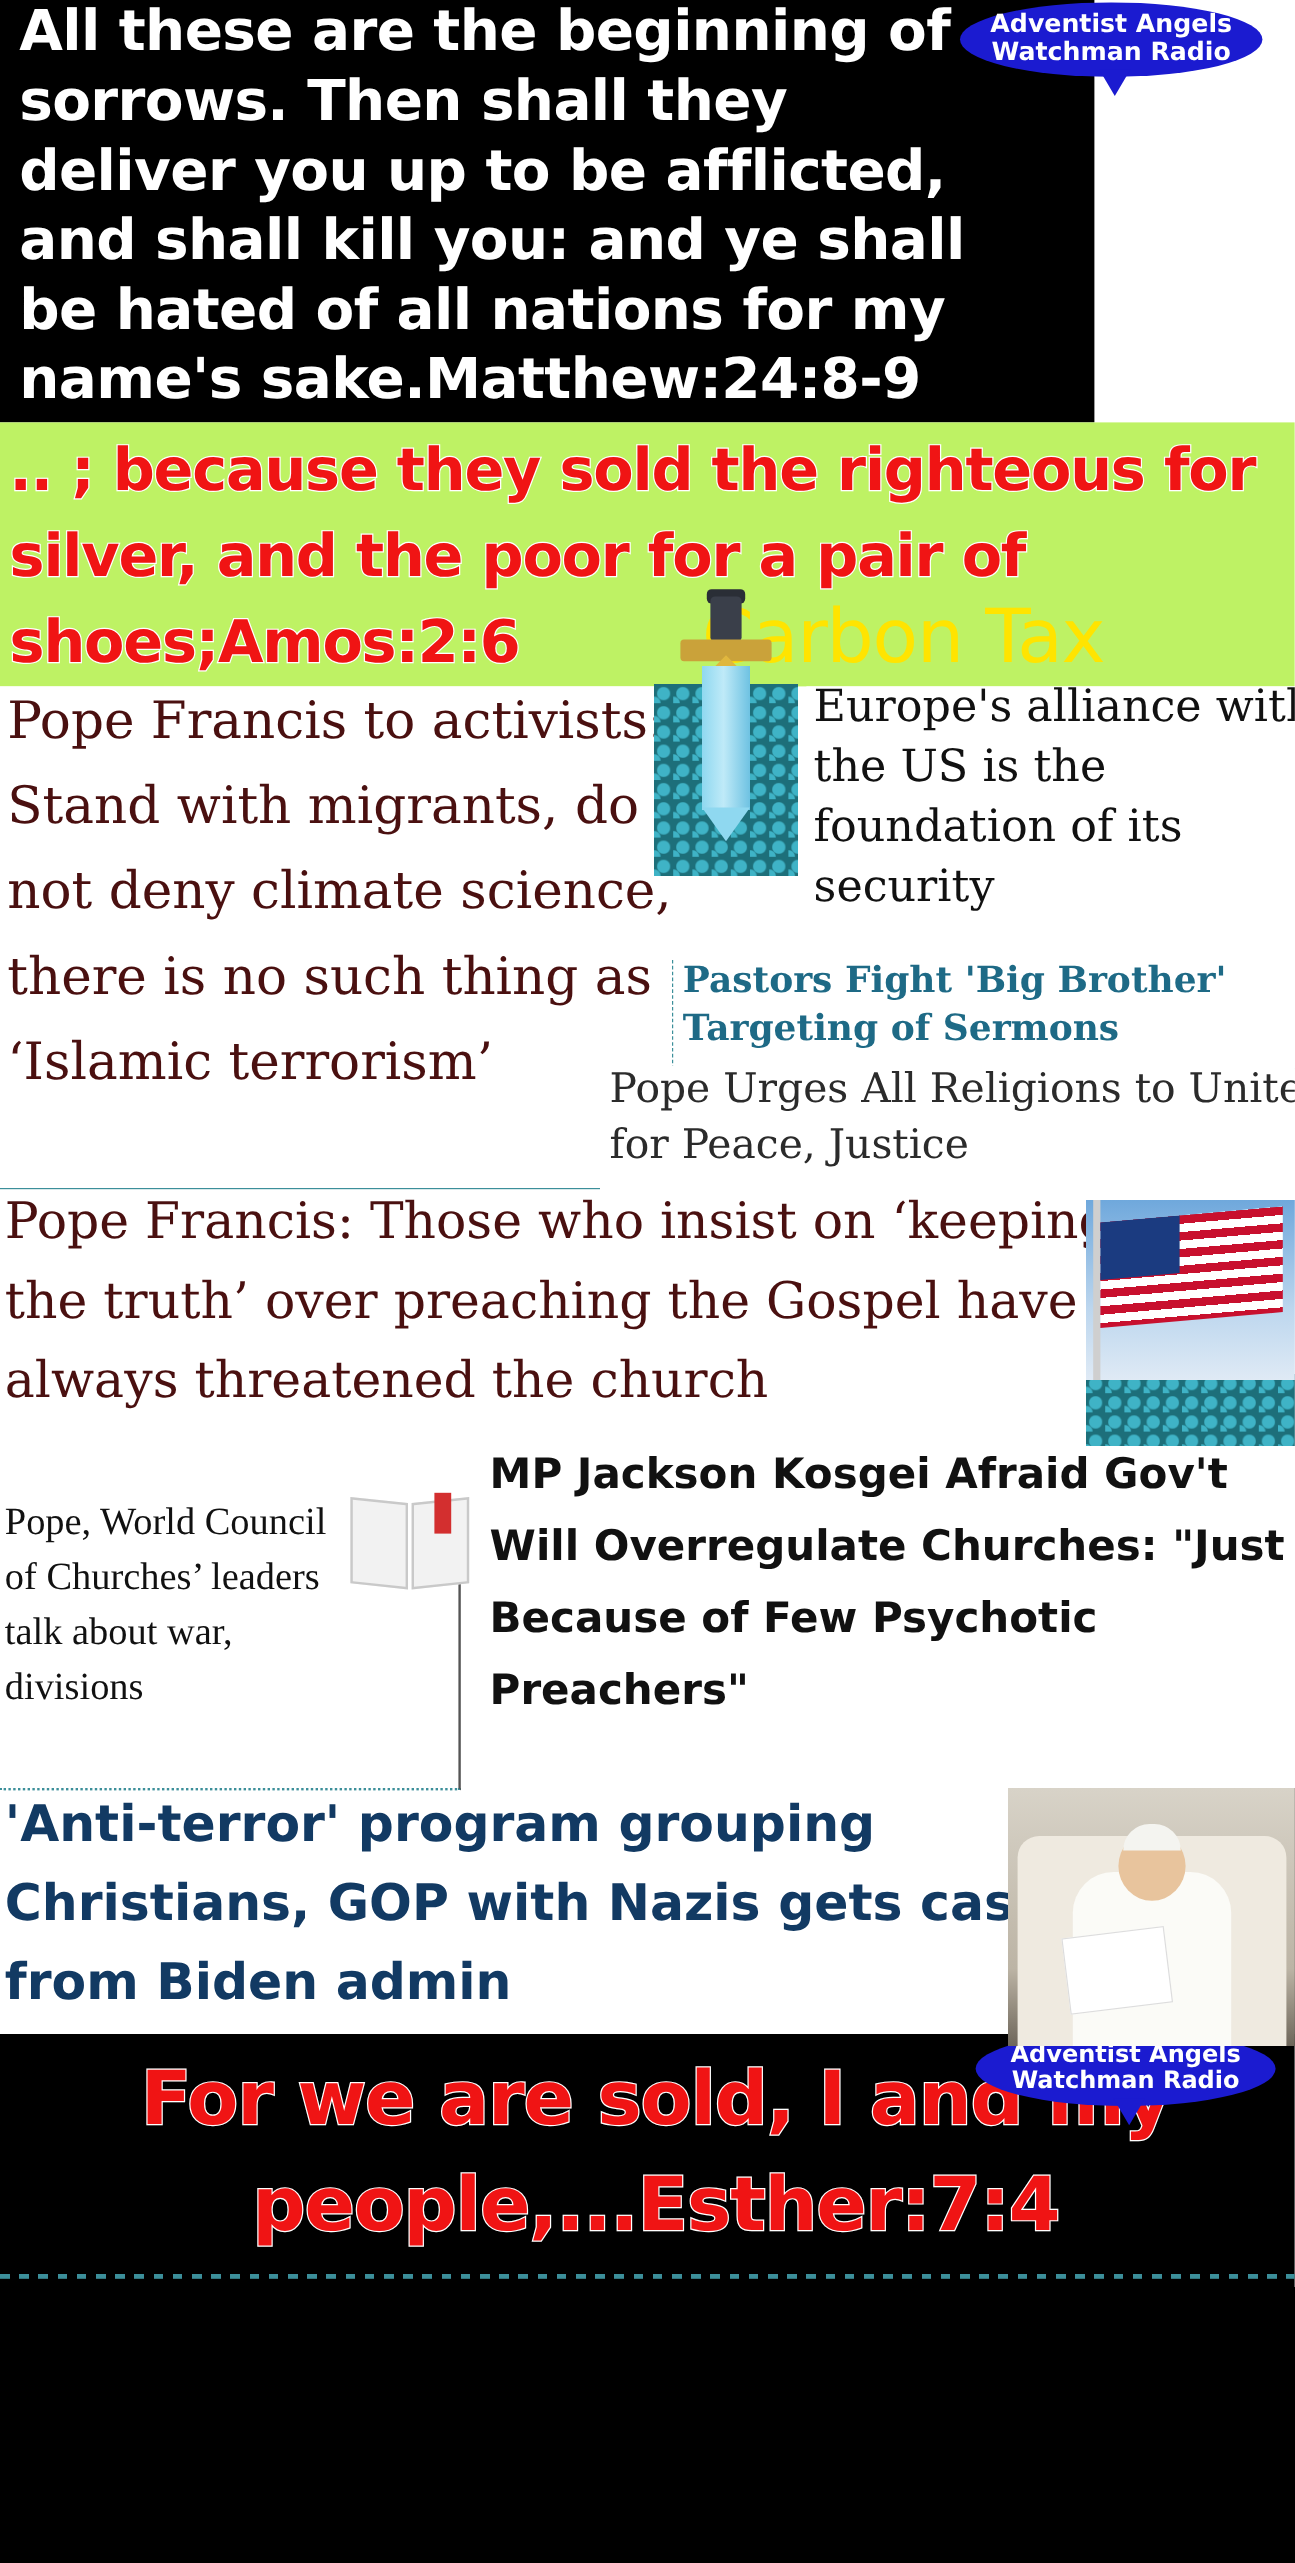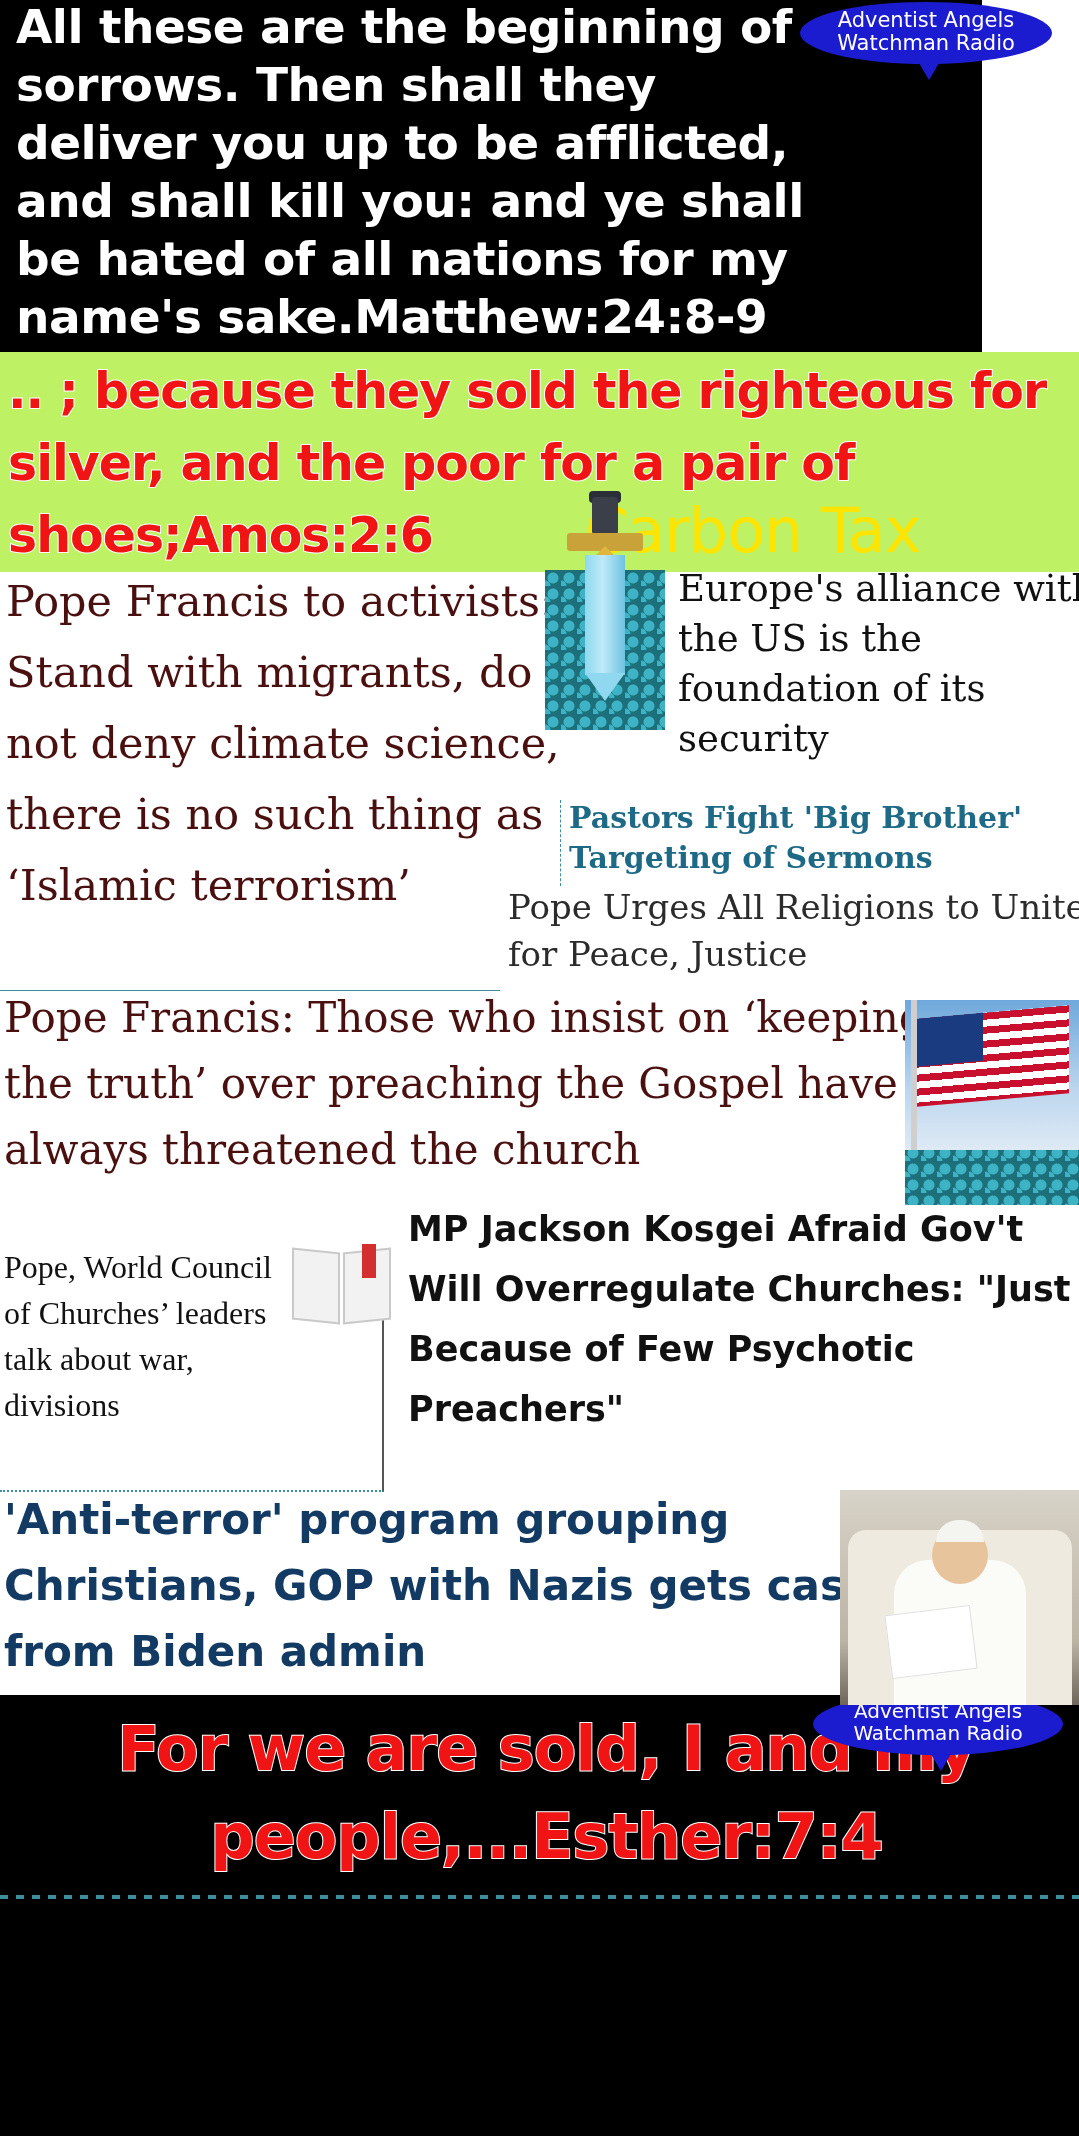--- a/index.html
+++ b/index.html
@@ -12,24 +12,25 @@
     height: 2136px;
     position: relative;
     overflow: hidden;
     font-family: "Liberation Sans", sans-serif;
   }
 
   
   .top-black {
     position: absolute;
     left: 0; top: 0;
-    width: 982px;
+    width: 896px;
     height: 352px;
     background: #000000;
     overflow: hidden;
+    padding-left: 16px;
   }
   .top-verse {
     position: absolute;
     left: 16px;
     top: -2px;
     width: 810px;
     color: #ffffff;
     font-family: "DejaVu Sans", sans-serif;
     font-weight: bold;
     font-size: 47px;
@@ -38,21 +39,21 @@
   }
 
   
   .badge {
     position: absolute;
     background: #1b1bd0;
     border-radius: 50%;
     text-align: center;
     color: #ffffff;
     font-family: "DejaVu Sans", sans-serif;
-    font-weight: normal;
+    font-weight: bold;
     line-height: 1.08;
   }
   .badge::after {
     content: "";
     position: absolute;
     left: 46%;
     bottom: -16px;
     width: 0; height: 0;
     border-left: 13px solid transparent;
     border-right: 13px solid transparent;

